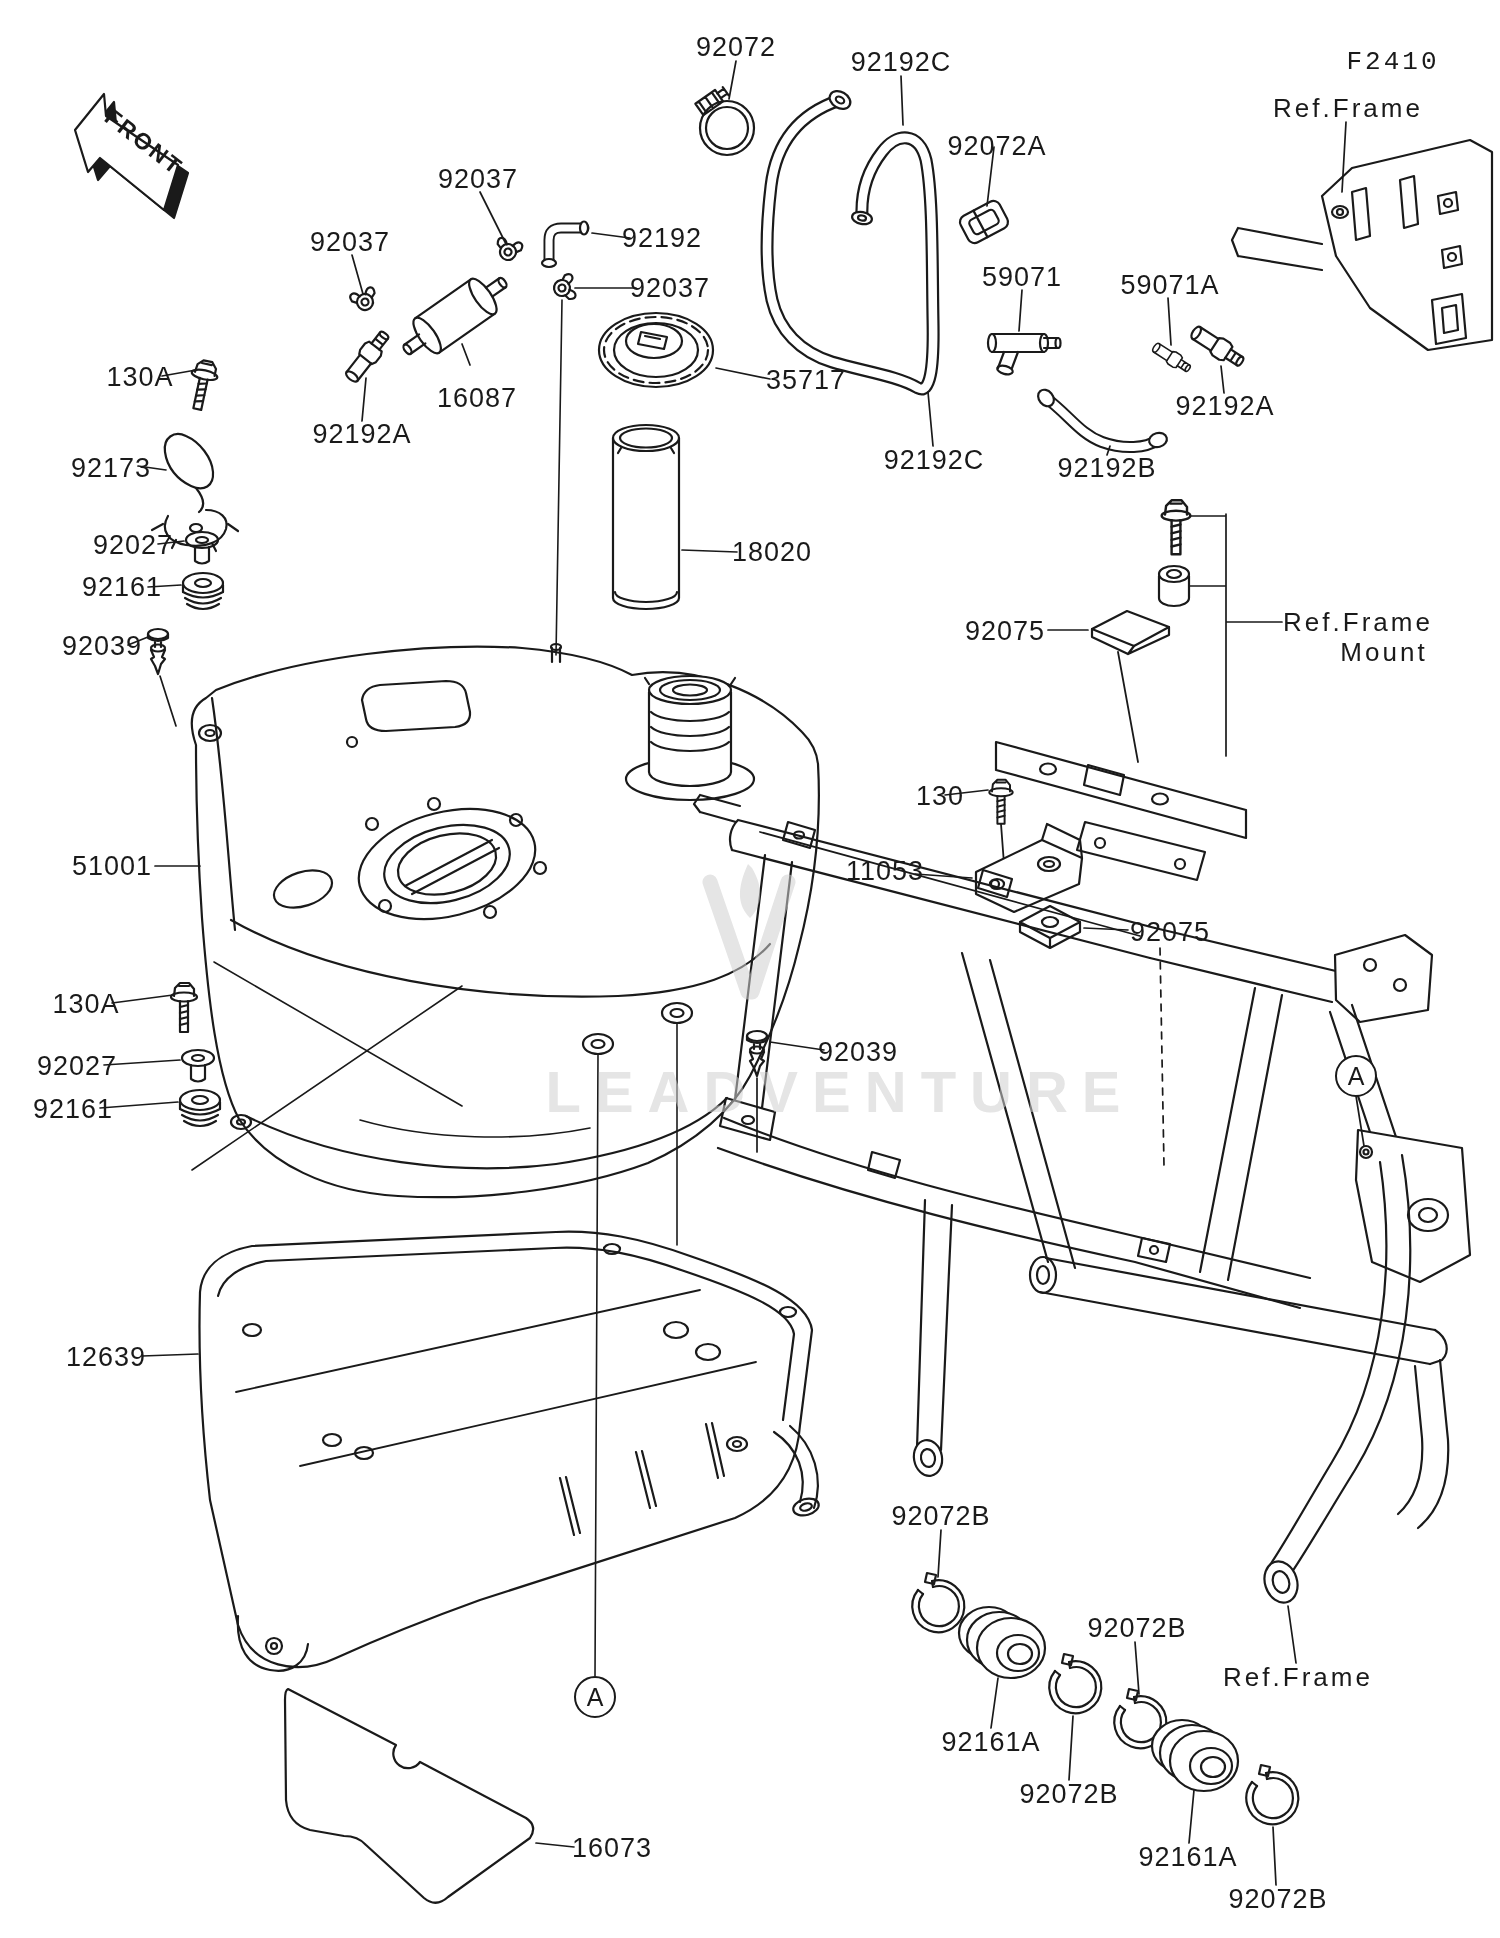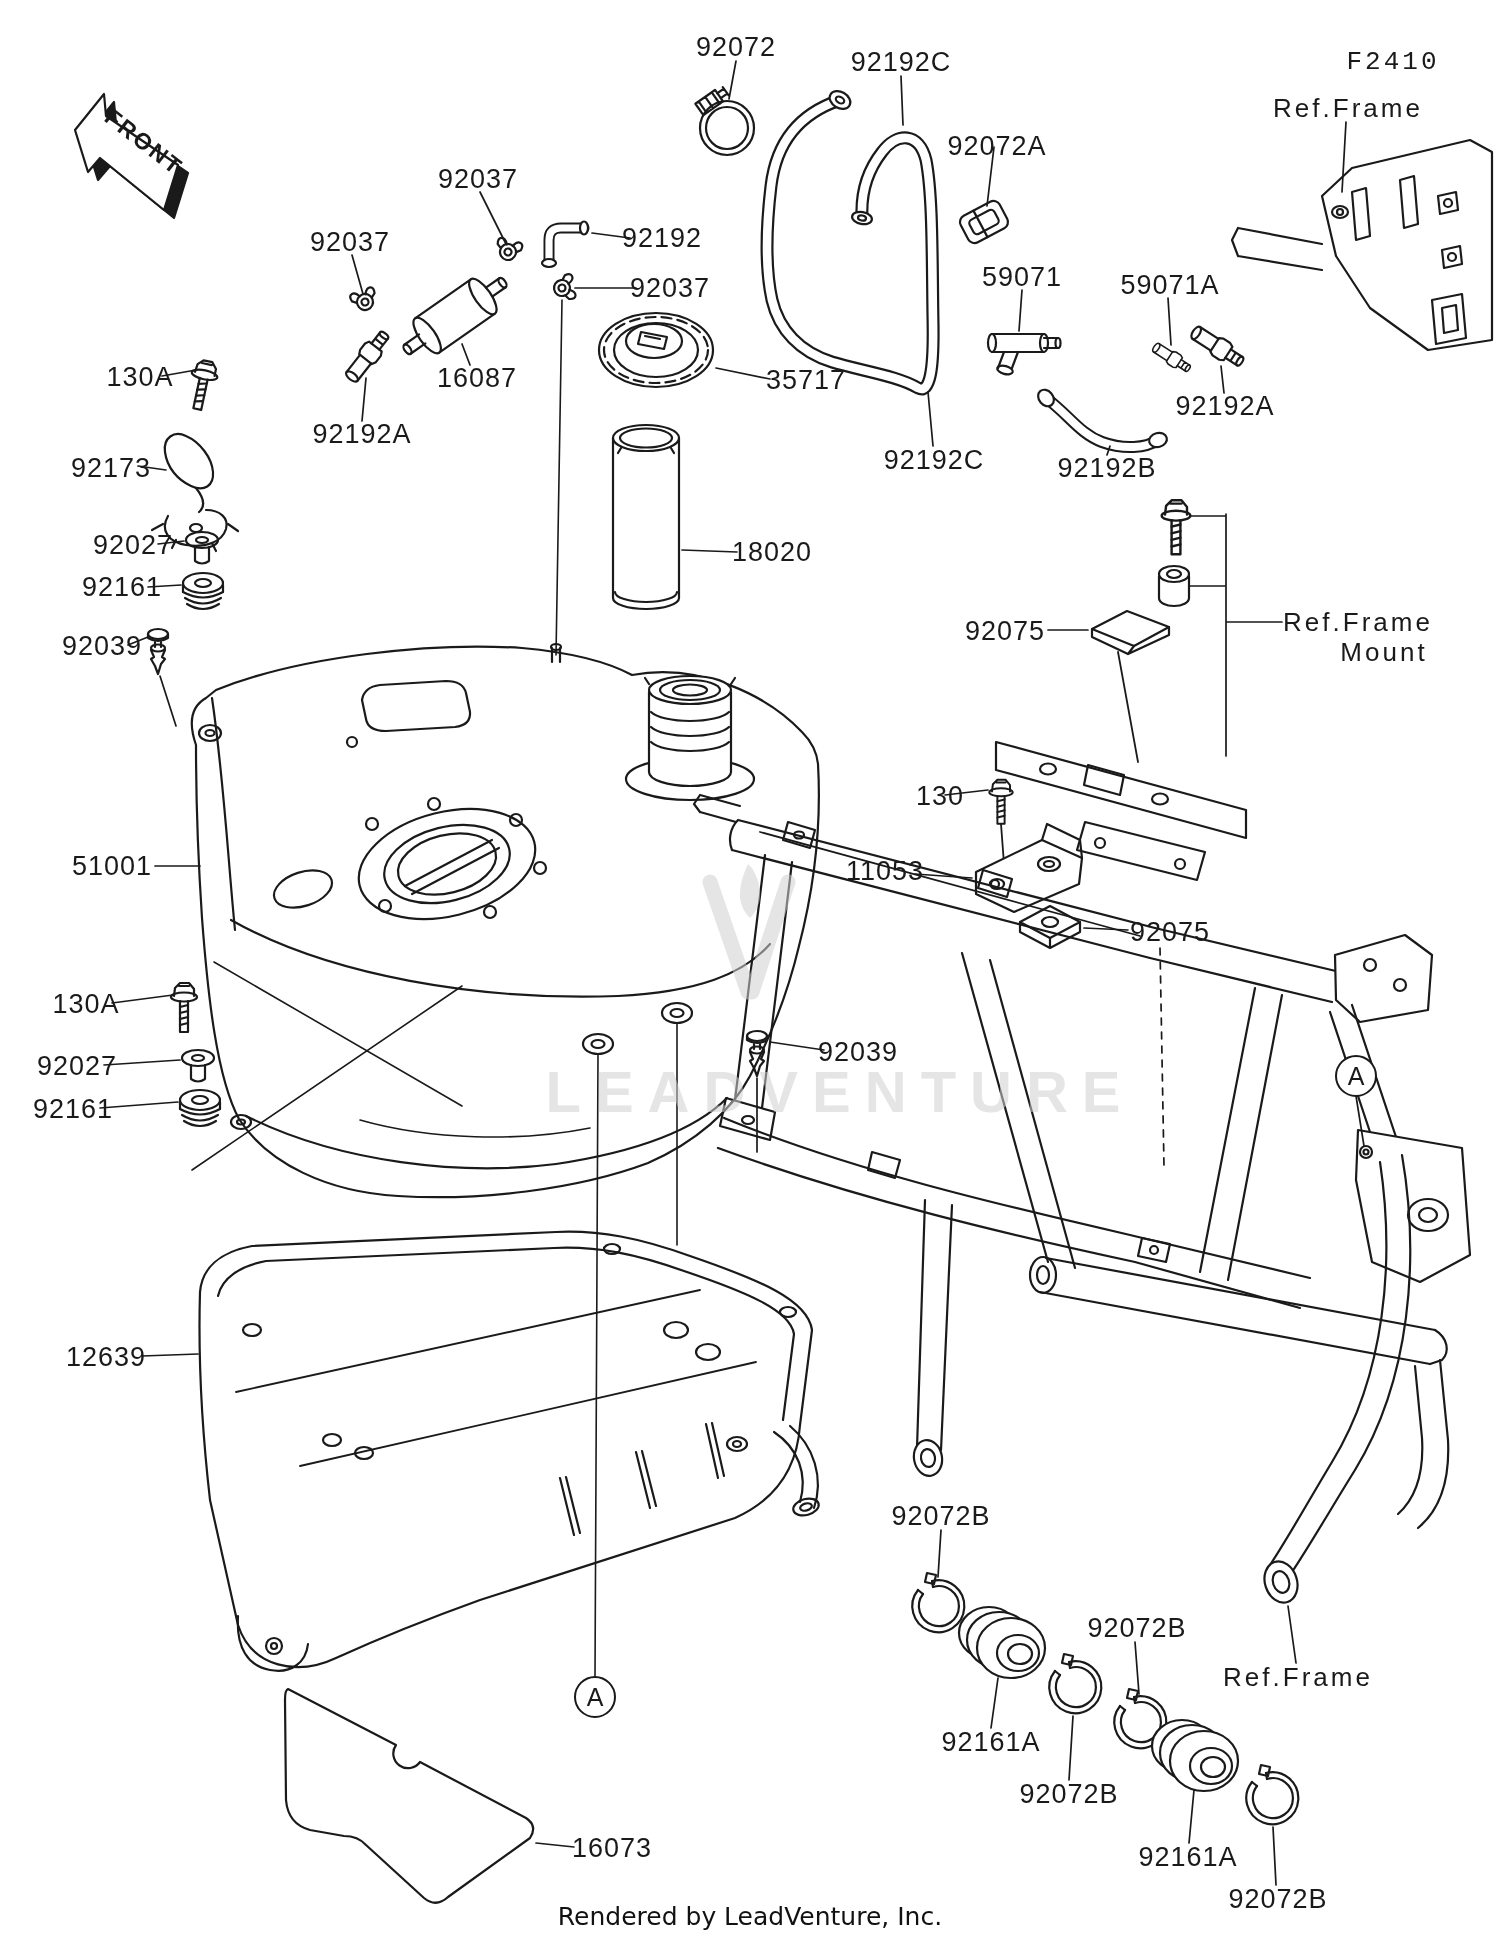--- a/index.html
+++ b/index.html
@@ -404,21 +404,21 @@
 </svg>
 
 <div id="labels">
       <div class="plabel" style="left: 736px; top: 47px;">92072</div>
       <div class="plabel" style="left: 901px; top: 62px;">92192C</div>
       <div class="plabel" style="left: 997px; top: 146px;">92072A</div>
       <div class="plabel" style="left: 478px; top: 179px;">92037</div>
       <div class="plabel" style="left: 350px; top: 242px;">92037</div>
       <div class="plabel" style="left: 662px; top: 238px;">92192</div>
       <div class="plabel" style="left: 670px; top: 288px;">92037</div>
-      <div class="plabel" style="left: 477px; top: 378px;">16087</div>
+      <div class="plabel" style="left: 477px; top: 398px;">16087</div>
       <div class="plabel" style="left: 806px; top: 380px;">35717</div>
       <div class="plabel" style="left: 1022px; top: 277px;">59071</div>
       <div class="plabel" style="left: 1170px; top: 285px;">59071A</div>
       <div class="plabel" style="left: 1225px; top: 406px;">92192A</div>
       <div class="plabel" style="left: 362px; top: 434px;">92192A</div>
       <div class="plabel" style="left: 140px; top: 377px;">130A</div>
       <div class="plabel" style="left: 111px; top: 468px;">92173</div>
       <div class="plabel" style="left: 133px; top: 545px;">92027</div>
       <div class="plabel" style="left: 122px; top: 587px;">92161</div>
       <div class="plabel" style="left: 102px; top: 646px;">92039</div>
@@ -445,15 +445,14 @@
       <div class="plabel ref" style="left: 1348px; top: 108px;">Ref.Frame</div>
       <div class="plabel ref" style="left: 1358px; top: 622px;">Ref.Frame</div>
       <div class="plabel ref" style="left: 1384px; top: 652px;">Mount</div>
       <div class="plabel ref" style="left: 1298px; top: 1677px;">Ref.Frame</div>
       <div class="plabel ref" style="left: 1393px; top: 62px; font-family: Liberation Mono, monospace;">F2410</div>
     </div>
 <div id="markers">
       <div class="amark" style="left: 595px; top: 1697px;">A</div>
       <div class="amark" style="left: 1356px; top: 1076px;">A</div>
     </div>
-<div id="footer">Rendered by LeadVenture, Inc.</div>
 
 </div>
 
 </body></html>

